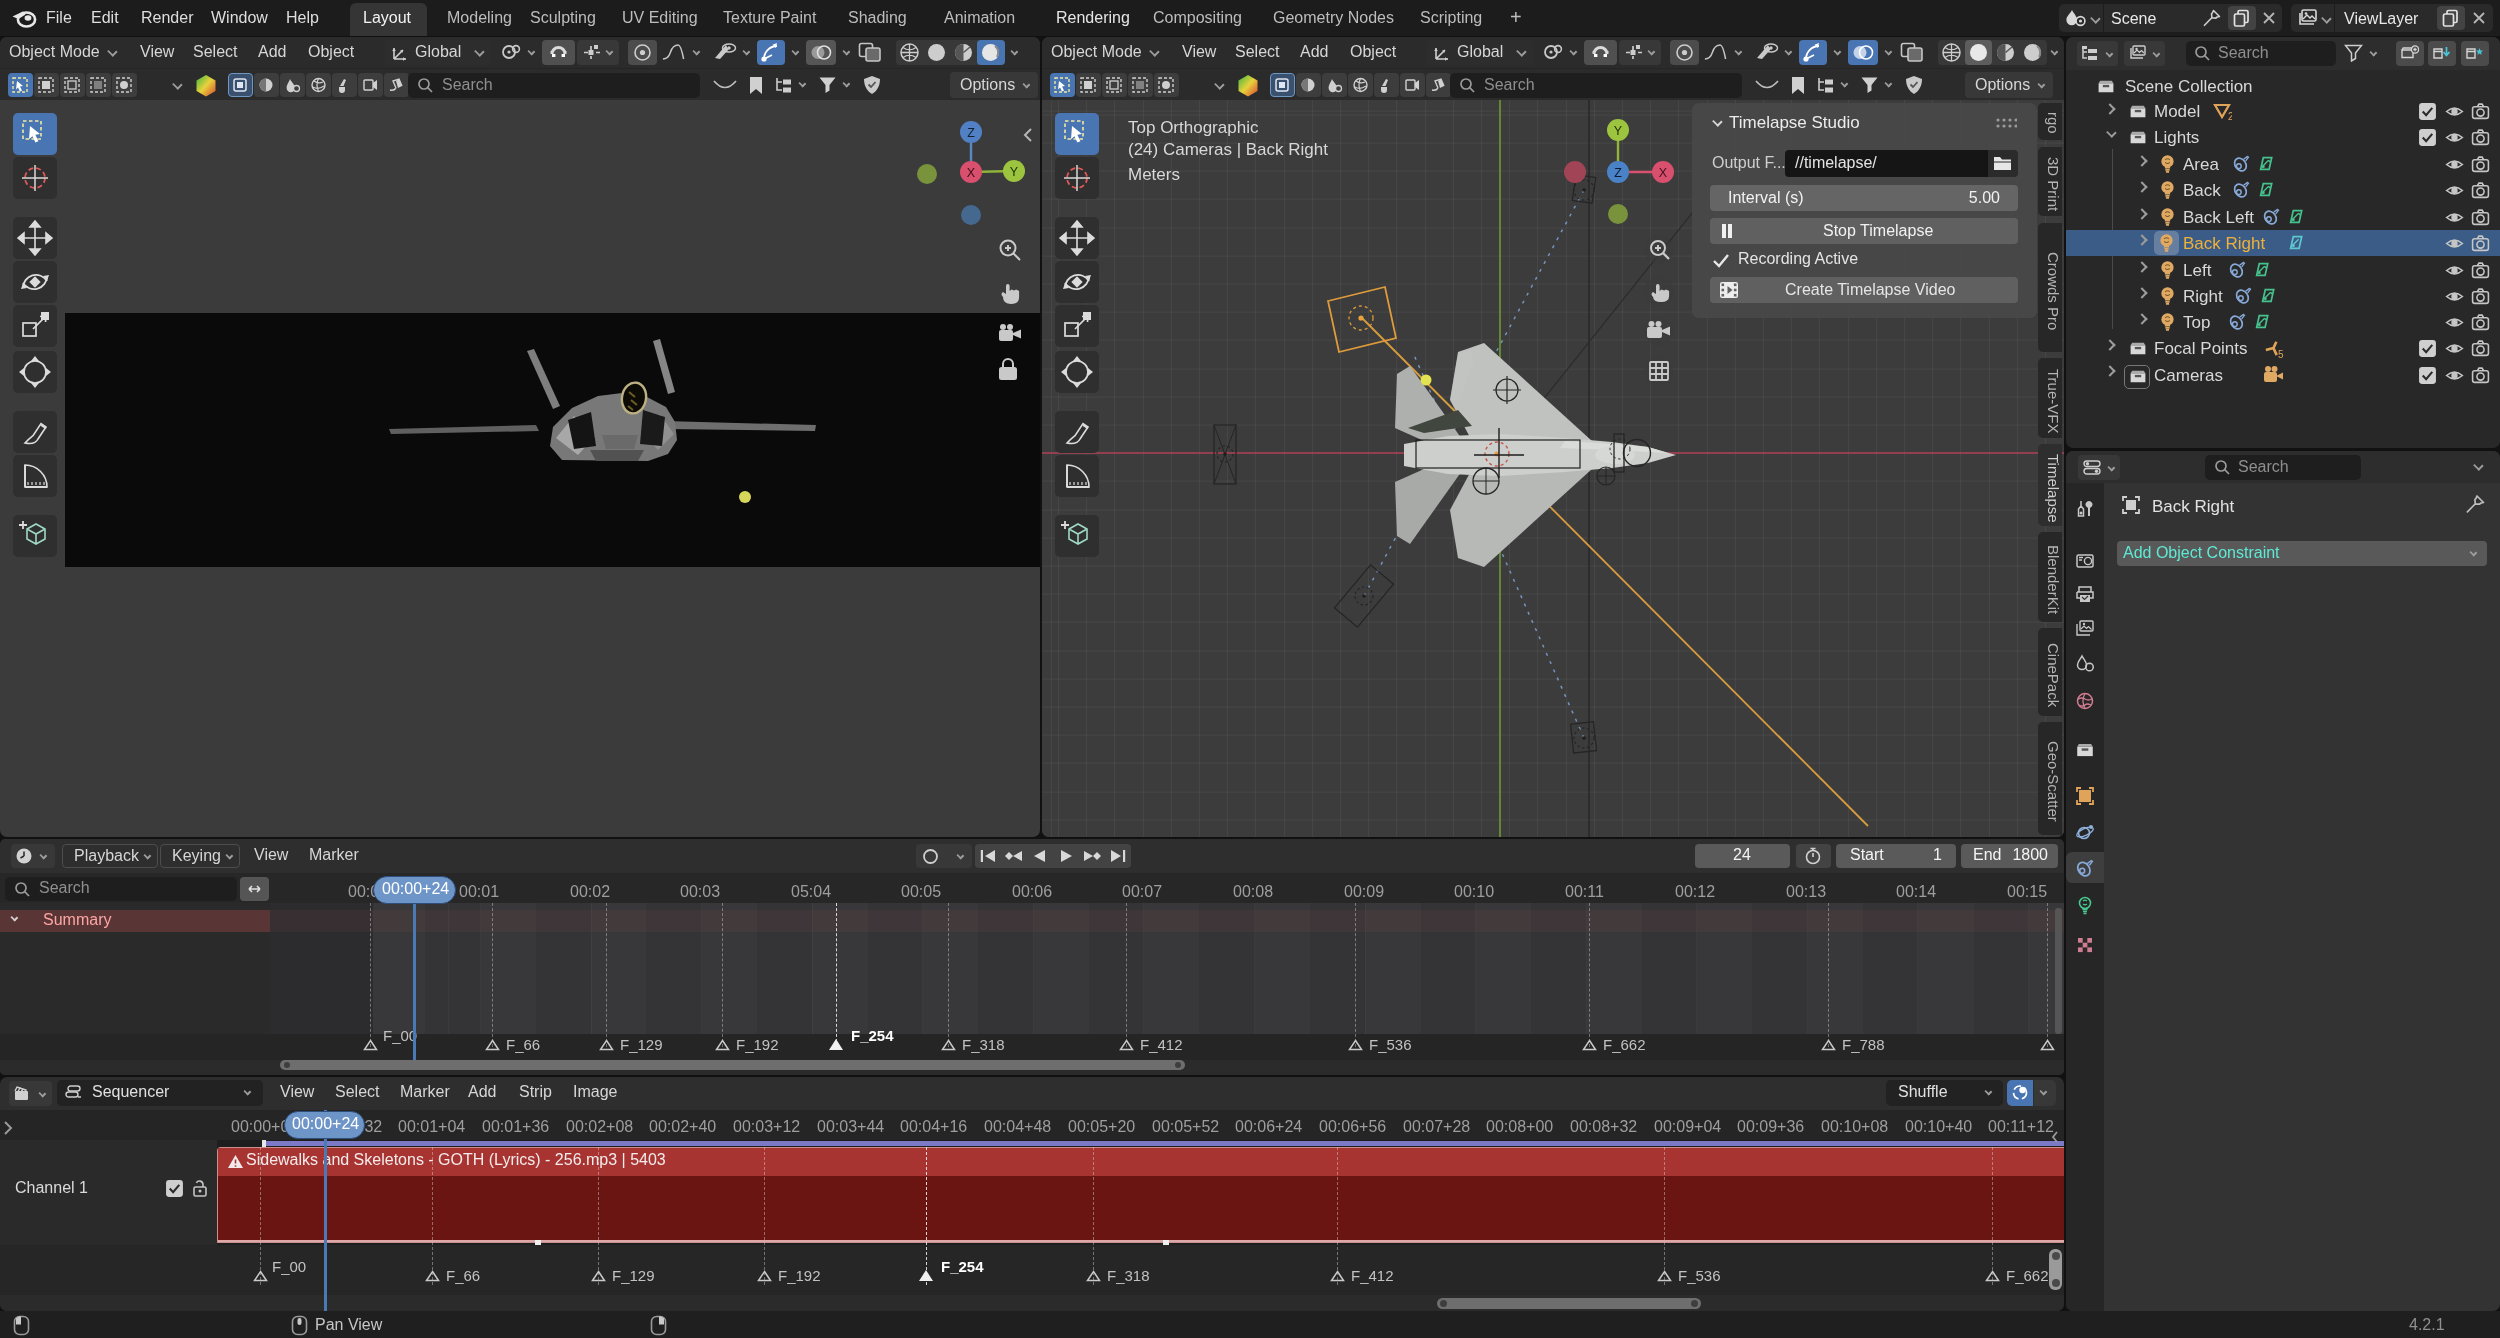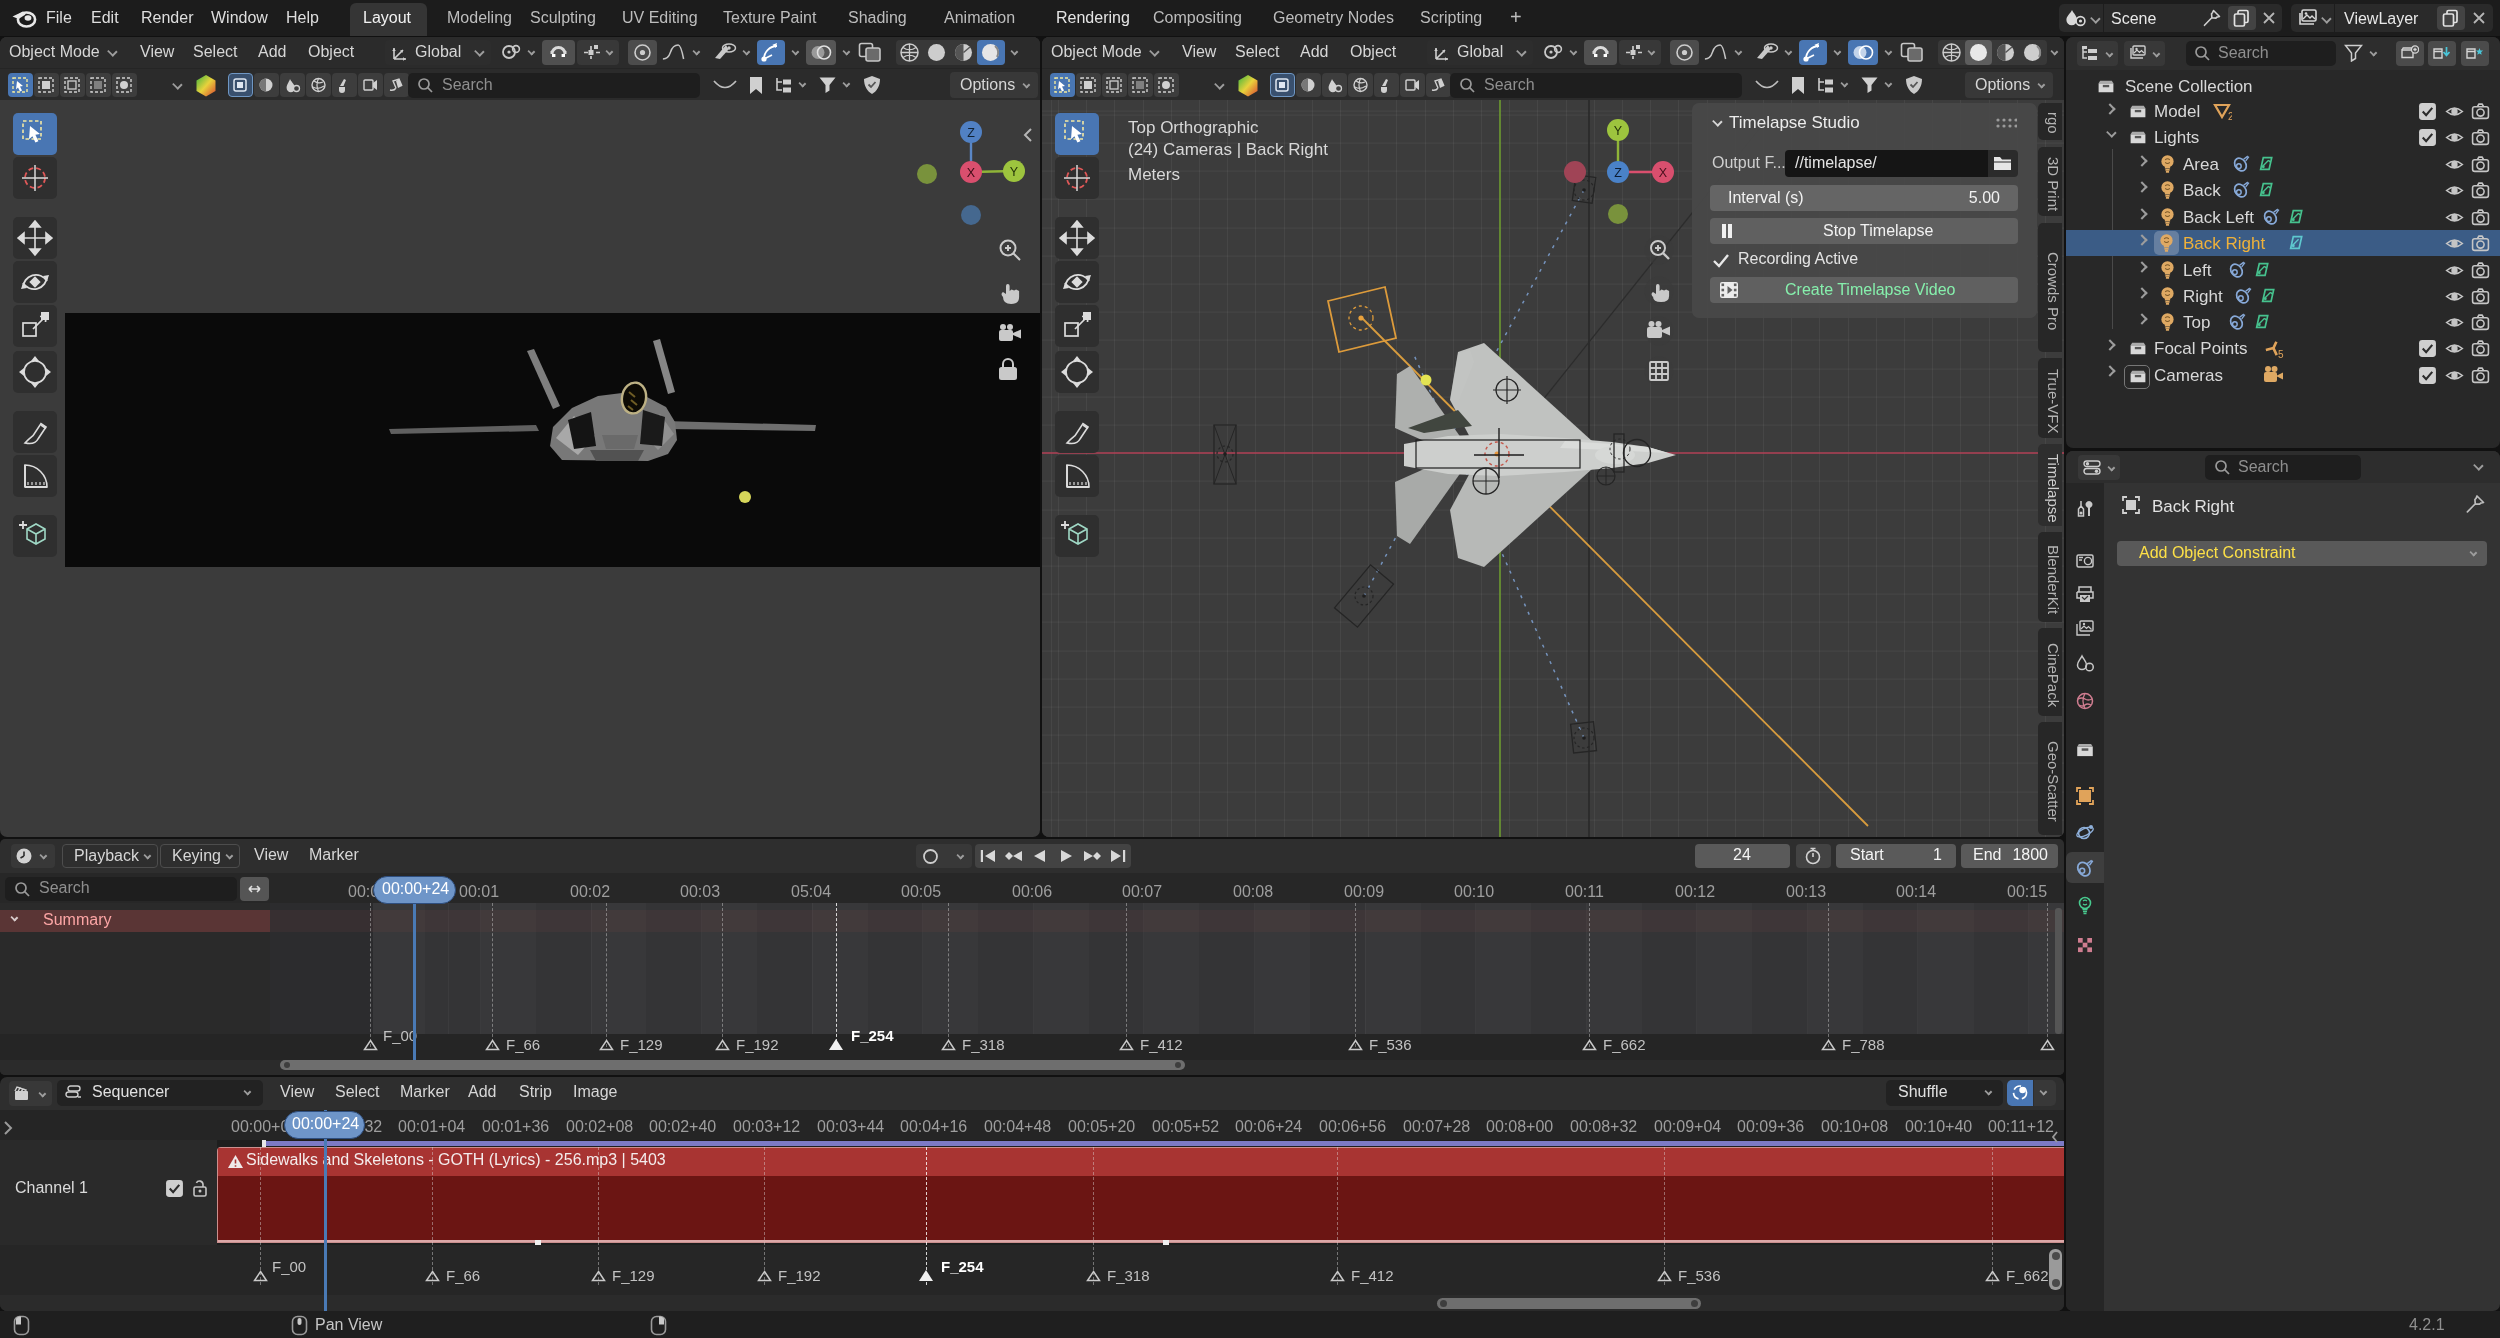--- a/index.html
+++ b/index.html
@@ -565,21 +565,21 @@
           <g fill="#606060">
             <rect x="2.5" y="2.5" width="2.6" height="2.6"></rect>
             <rect x="2.5" y="7.7" width="2.6" height="2.6"></rect>
             <rect x="2.5" y="12.9" width="2.6" height="2.6"></rect>
             <rect x="14.9" y="2.5" width="2.6" height="2.6"></rect>
             <rect x="14.9" y="7.7" width="2.6" height="2.6"></rect>
             <rect x="14.9" y="12.9" width="2.6" height="2.6"></rect>
             <path d="M8.5 5 l5 4 -5 4 Z"></path>
           </g>
         </svg>
-      <span class="a txt" style="left:75px;top:4px;color:#86efac">Create Timelapse Video</span>
+      <span class="a txt" style="left:75px;top:4px;color:#e5e5e5">Create Timelapse Video</span>
     </div>
   </div>
 
   <div class="a vtxt" style="left:996px;top:66px;width:24px;height:37px;background:#272727;border-radius:5px 0 0 5px;color:#b4b4b4;font-size:15px;padding-top:2px;text-align:center">rgo</div>
   <div class="a vtxt" style="left:996px;top:110px;width:24px;height:69px;background:#272727;border-radius:5px 0 0 5px;color:#b4b4b4;font-size:15px;padding-top:6px;text-align:center">3D Print</div>
   <div class="a vtxt" style="left:996px;top:186px;width:24px;height:129px;background:#272727;border-radius:5px 0 0 5px;color:#b4b4b4;font-size:15px;padding-top:8px;text-align:center">Crowds Pro</div>
   <div class="a vtxt" style="left:996px;top:321px;width:24px;height:80px;background:#272727;border-radius:5px 0 0 5px;color:#b4b4b4;font-size:15px;padding-top:6px;text-align:center">True-VFX</div>
   <div class="a vtxt" style="left:996px;top:407px;width:24px;height:82px;background:#2e2e2e;border-radius:5px 0 0 5px;color:#cfcfcf;font-size:15px;padding-top:6px;text-align:center">Timelapse</div>
   <div class="a vtxt" style="left:996px;top:495px;width:24px;height:90px;background:#272727;border-radius:5px 0 0 5px;color:#b4b4b4;font-size:15px;padding-top:6px;text-align:center">BlenderKit</div>
   <div class="a vtxt" style="left:996px;top:591px;width:24px;height:88px;background:#272727;border-radius:5px 0 0 5px;color:#b4b4b4;font-size:15px;padding-top:6px;text-align:center">CinePack</div>
@@ -1106,21 +1106,21 @@
 
   <svg class="a" style="left:54px;top:43px" width="22" height="22" viewBox="0 0 22 22">
       <rect x="6" y="6" width="10" height="10" fill="#d0d0d0"></rect>
       <path d="M3 7 V3 h4 M15 3 h4 v4 M19 15 v4 h-4 M7 19 H3 v-4" stroke="#d0d0d0" stroke-width="1.8" fill="none"></path>
     </svg>
   <span class="a txt" style="left:86px;top:46px;color:#e2e2e2;font-size:17px">Back Right</span>
   <svg class="a" style="left:399px;top:43px" width="20" height="20" viewBox="0 0 20 20">
       <path d="M12 2 l6.5 6.5 -2.8.6 -1.1 1.1 -4.3-.4 -1.7 1.7 -6.2 6.4 6.2-6.4 1.7-1.7 -.4-4.3 1.1-1.1 Z" fill="none" stroke="#bdbdbd" stroke-width="1.7" stroke-linejoin="round"></path>
     </svg>
   <div class="a r4" style="left:51px;top:90px;width:370px;height:25px;background:#595959">
-    <span class="a txt" style="left:22px;top:3px;color:#fde047">Add Object Constraint</span>
+    <span class="a txt" style="left:6px;top:3px;color:#5eead4">Add Object Constraint</span>
     <span class="chev a s" style="left:352px;top:10px"></span>
   </div>
 </div>
 
 <div class="a" id="timeline" style="left:0;top:839px;width:2064px;height:236px;background:#2e2e2e;border-radius:5px;overflow:hidden">
 
   <div class="a r4" style="left:11px;top:5px;width:44px;height:24px;background:#383838">
     <svg class="a" style="left:4px;top:3px" width="18" height="18" viewBox="0 0 18 18">
         <circle cx="9" cy="9" r="7.5" fill="#d2d2d2"></circle>
         <path d="M9 9 L9 4.5 M9 9 L5.5 11" stroke="#2e2e2e" stroke-width="1.6"></path>

